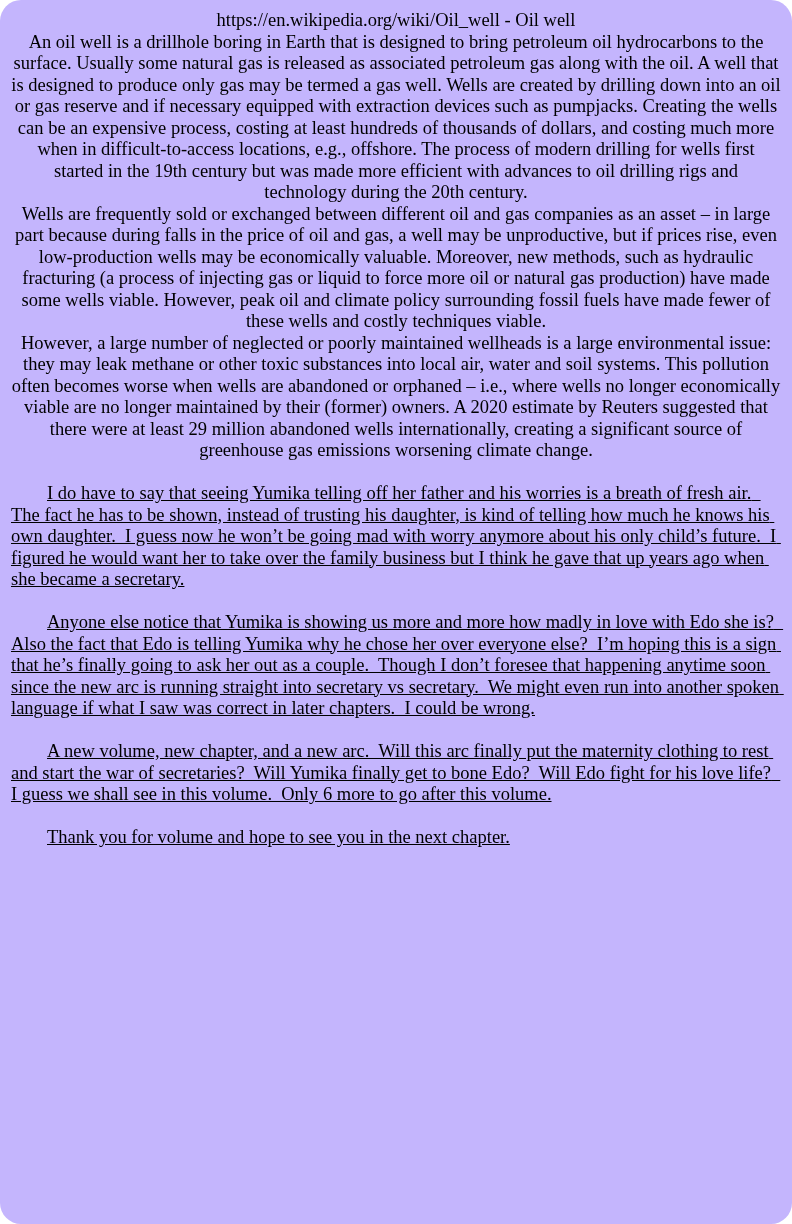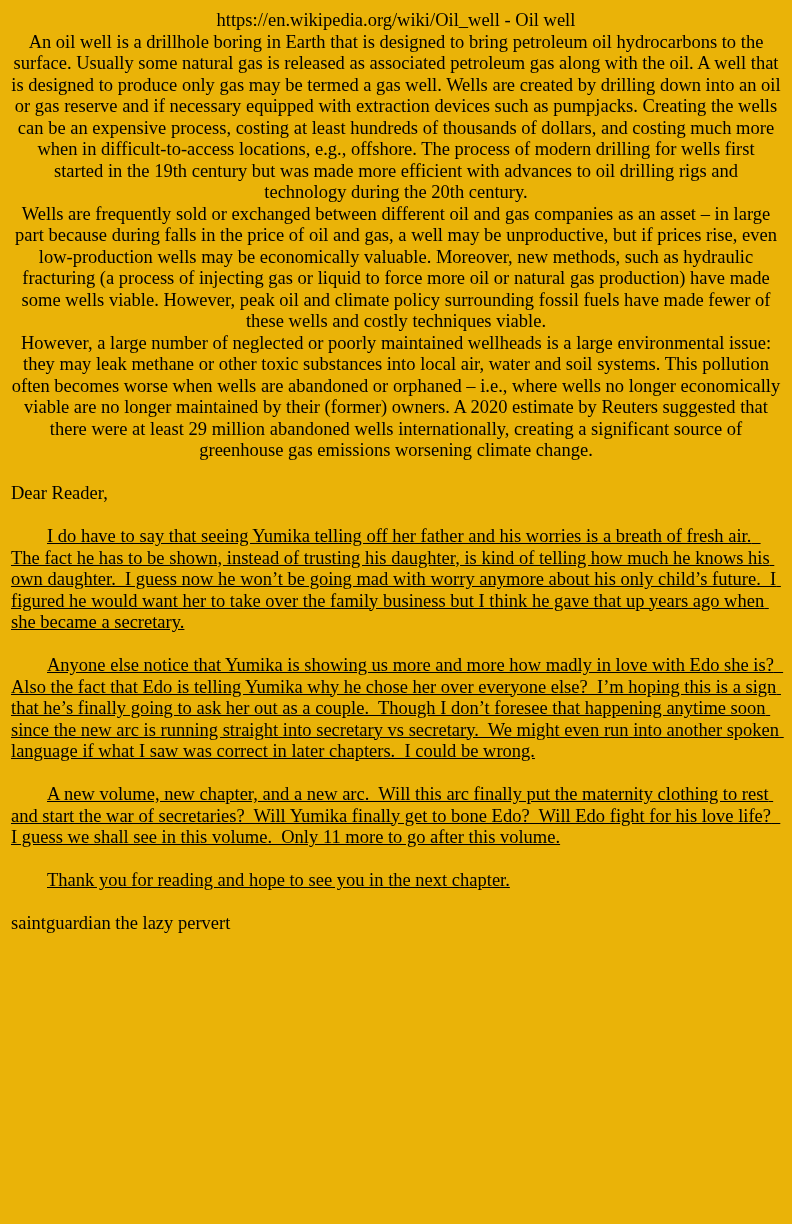--- a/index.html
+++ b/index.html
@@ -14,21 +14,22 @@
     font-family: "Liberation Serif", "DejaVu Serif", serif;
     font-size: 18.5px;
     line-height: 21.5px;
   }
   .page {
     box-sizing: border-box;
     width: 792px;
     height: 1224px;
     padding: 10px 11px;
     overflow: hidden;
-    background: #eab308;
+    background: #c4b5fd;
+    border-radius: 21px;
   }
   .wiki p {
     margin: 0;
     text-align: center;
     white-space: pre-wrap;
   }
   .letter p {
     margin: 21.5px 0 0 0;
     text-align: left;
     white-space: pre-wrap;
@@ -47,21 +48,19 @@
 <div class="page">
 
   <section class="wiki">
     <p>https://en.wikipedia.org/wiki/Oil_well - Oil well</p>
     <p>An oil well is a drillhole boring in Earth that is designed to bring petroleum oil hydrocarbons to the surface. Usually some natural gas is released as associated petroleum gas along with the oil. A well that is designed to produce only gas may be termed a gas well. Wells are created by drilling down into an oil or gas reserve and if necessary equipped with extraction devices such as pumpjacks. Creating the wells can be an expensive process, costing at least hundreds of thousands of dollars, and costing much more when in difficult-to-access locations, e.g., offshore. The process of modern drilling for wells first started in the 19th century but was made more efficient with advances to oil drilling rigs and technology during the 20th century.</p>
     <p>Wells are frequently sold or exchanged between different oil and gas companies as an asset – in large part because during falls in the price of oil and gas, a well may be unproductive, but if prices rise, even low-production wells may be economically valuable. Moreover, new methods, such as hydraulic fracturing (a process of injecting gas or liquid to force more oil or natural gas production) have made some wells viable. However, peak oil and climate policy surrounding fossil fuels have made fewer of these wells and costly techniques viable.</p>
     <p>However, a large number of neglected or poorly maintained wellheads is a large environmental issue: they may leak methane or other toxic substances into local air, water and soil systems. This pollution often becomes worse when wells are abandoned or orphaned – i.e., where wells no longer economically viable are no longer maintained by their (former) owners. A 2020 estimate by Reuters suggested that there were at least 29 million abandoned wells internationally, creating a significant source of greenhouse gas emissions worsening climate change.</p>
   </section>
 
   <section class="letter">
-    <p class="salutation">Dear Reader,</p>
     <p class="indent">I do have to say that seeing Yumika telling off her father and his worries is a breath of fresh air.  The fact he has to be shown, instead of trusting his daughter, is kind of telling how much he knows his own daughter.  I guess now he won’t be going mad with worry anymore about his only child’s future.  I figured he would want her to take over the family business but I think he gave that up years ago when she became a secretary.</p>
     <p class="indent">Anyone else notice that Yumika is showing us more and more how madly in love with Edo she is?  Also the fact that Edo is telling Yumika why he chose her over everyone else?  I’m hoping this is a sign that he’s finally going to ask her out as a couple.  Though I don’t foresee that happening anytime soon since the new arc is running straight into secretary vs secretary.  We might even run into another spoken language if what I saw was correct in later chapters.  I could be wrong.</p>
-    <p class="indent">A new volume, new chapter, and a new arc.  Will this arc finally put the maternity clothing to rest and start the war of secretaries?  Will Yumika finally get to bone Edo?  Will Edo fight for his love life?  I guess we shall see in this volume.  Only 11 more to go after this volume.</p>
-    <p class="indent">Thank you for reading and hope to see you in the next chapter.</p>
-    <p class="sig-name">saintguardian the lazy pervert</p>
+    <p class="indent">A new volume, new chapter, and a new arc.  Will this arc finally put the maternity clothing to rest and start the war of secretaries?  Will Yumika finally get to bone Edo?  Will Edo fight for his love life?  I guess we shall see in this volume.  Only 6 more to go after this volume.</p>
+    <p class="indent">Thank you for volume and hope to see you in the next chapter.</p>
   </section>
 
 </div>
 
 </body></html>

